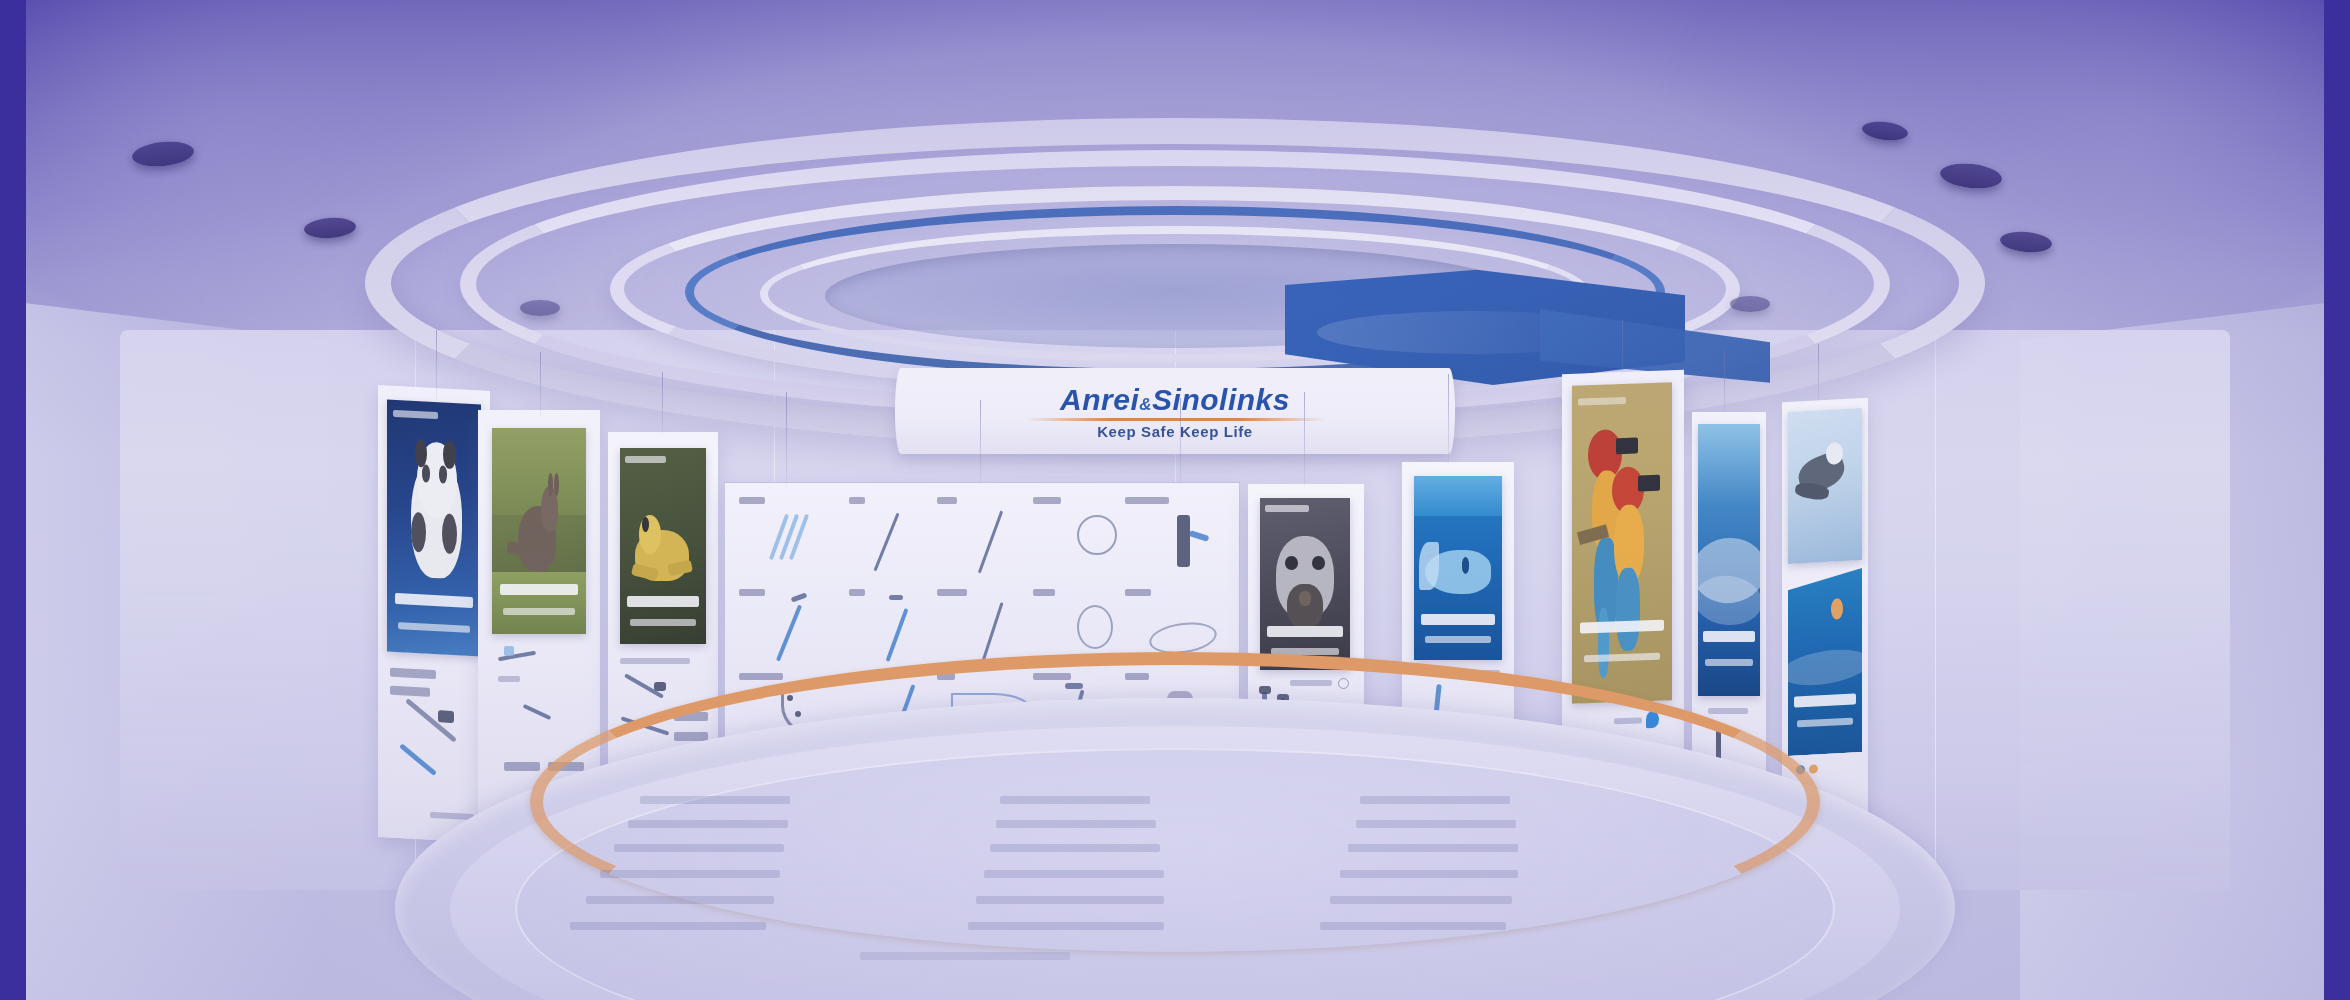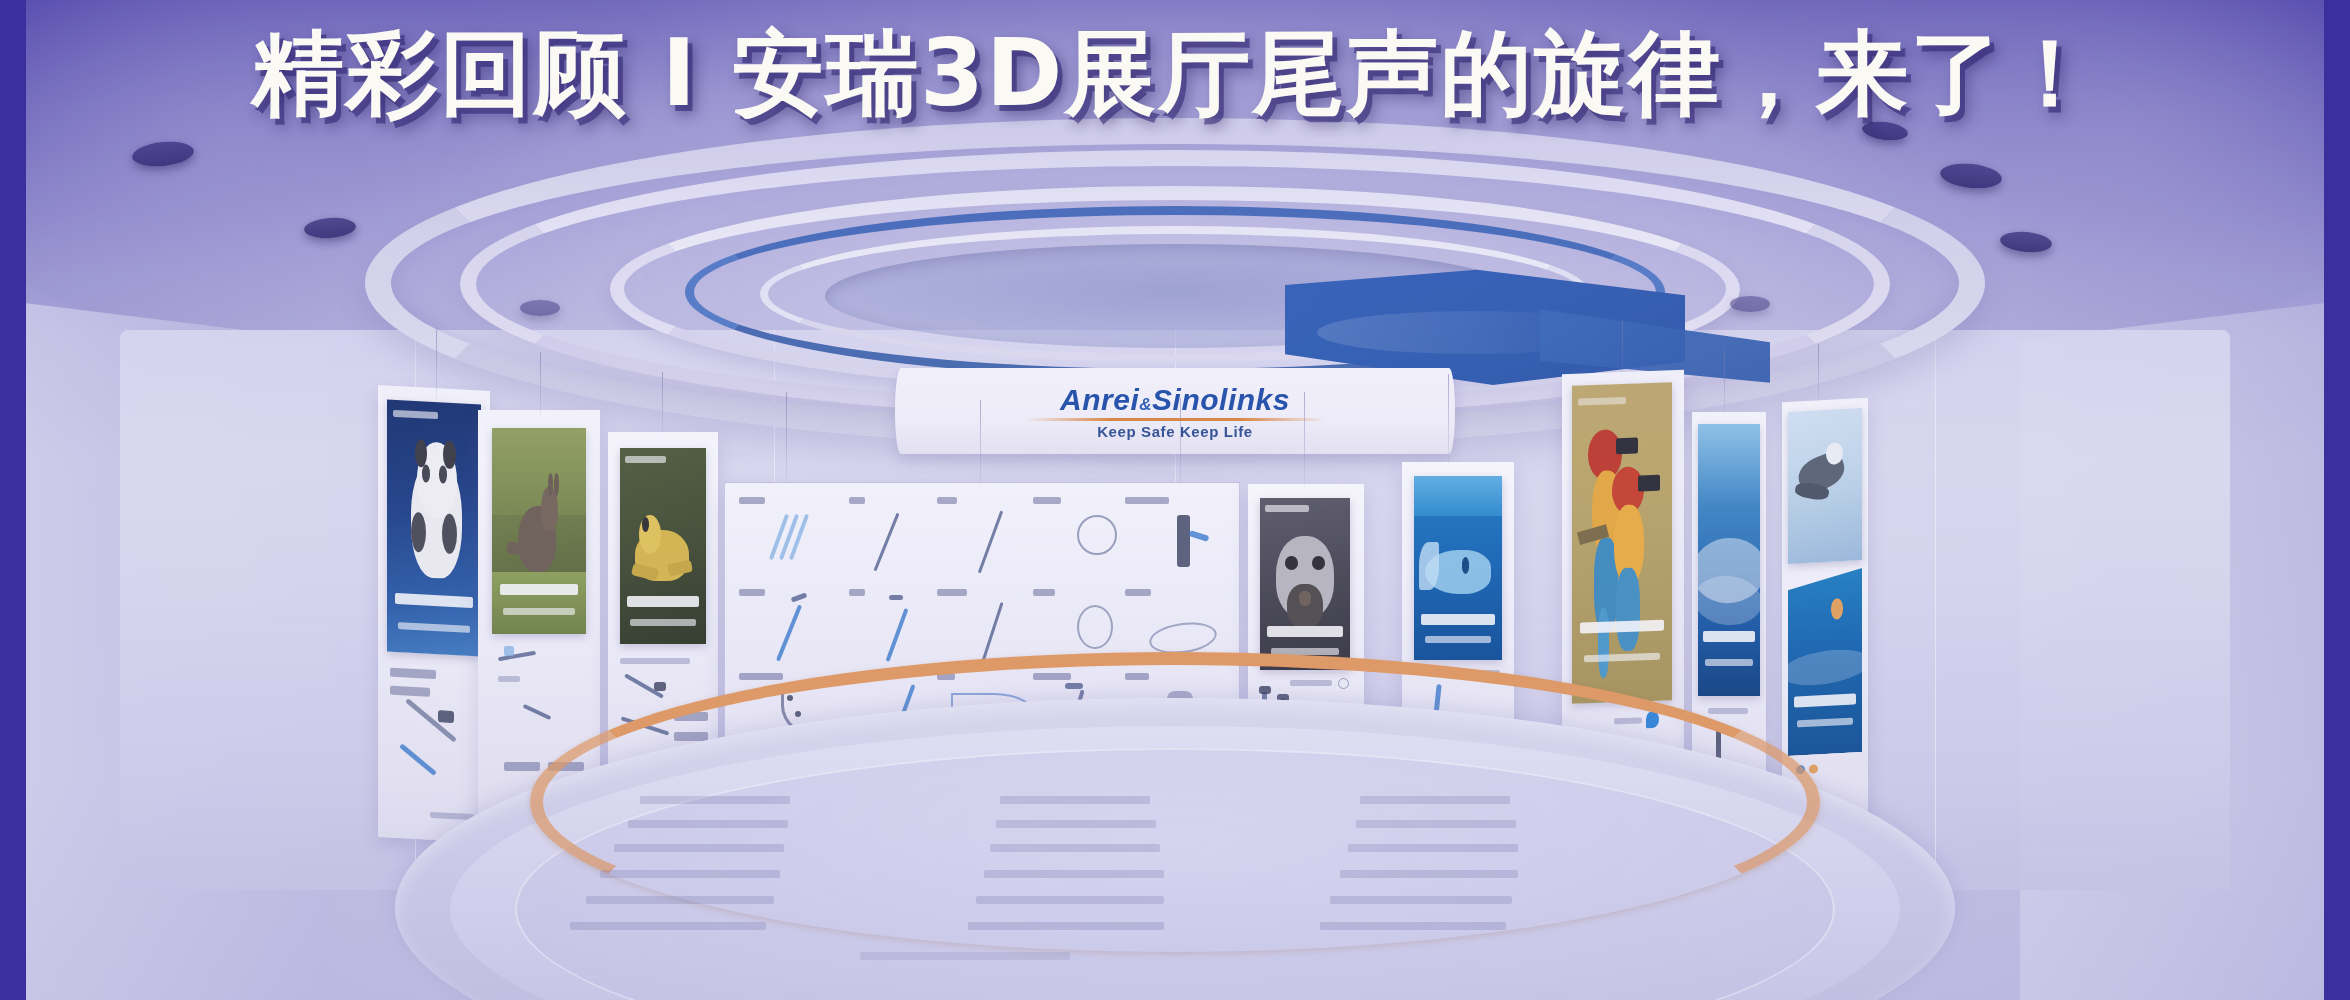--- a/index.html
+++ b/index.html
@@ -629,15 +629,14 @@
     <div class="floor-text-row" style="left:968px;  bottom:70px;  width:196px;"></div>
     <div class="floor-text-row" style="left:1320px; bottom:70px;  width:186px;"></div>
     <div class="floor-text-row" style="left:860px;  bottom:40px;  width:210px; opacity:.7;"></div>
 
     <div class="haze"></div>
   </div>
 
   <div class="frame-left"></div>
   <div class="frame-right"></div>
 
-  <div class="headline">精彩回顾 I 安瑞3D展厅尾声的旋律，来了！</div>
 
 </div>
 
 </body></html>

